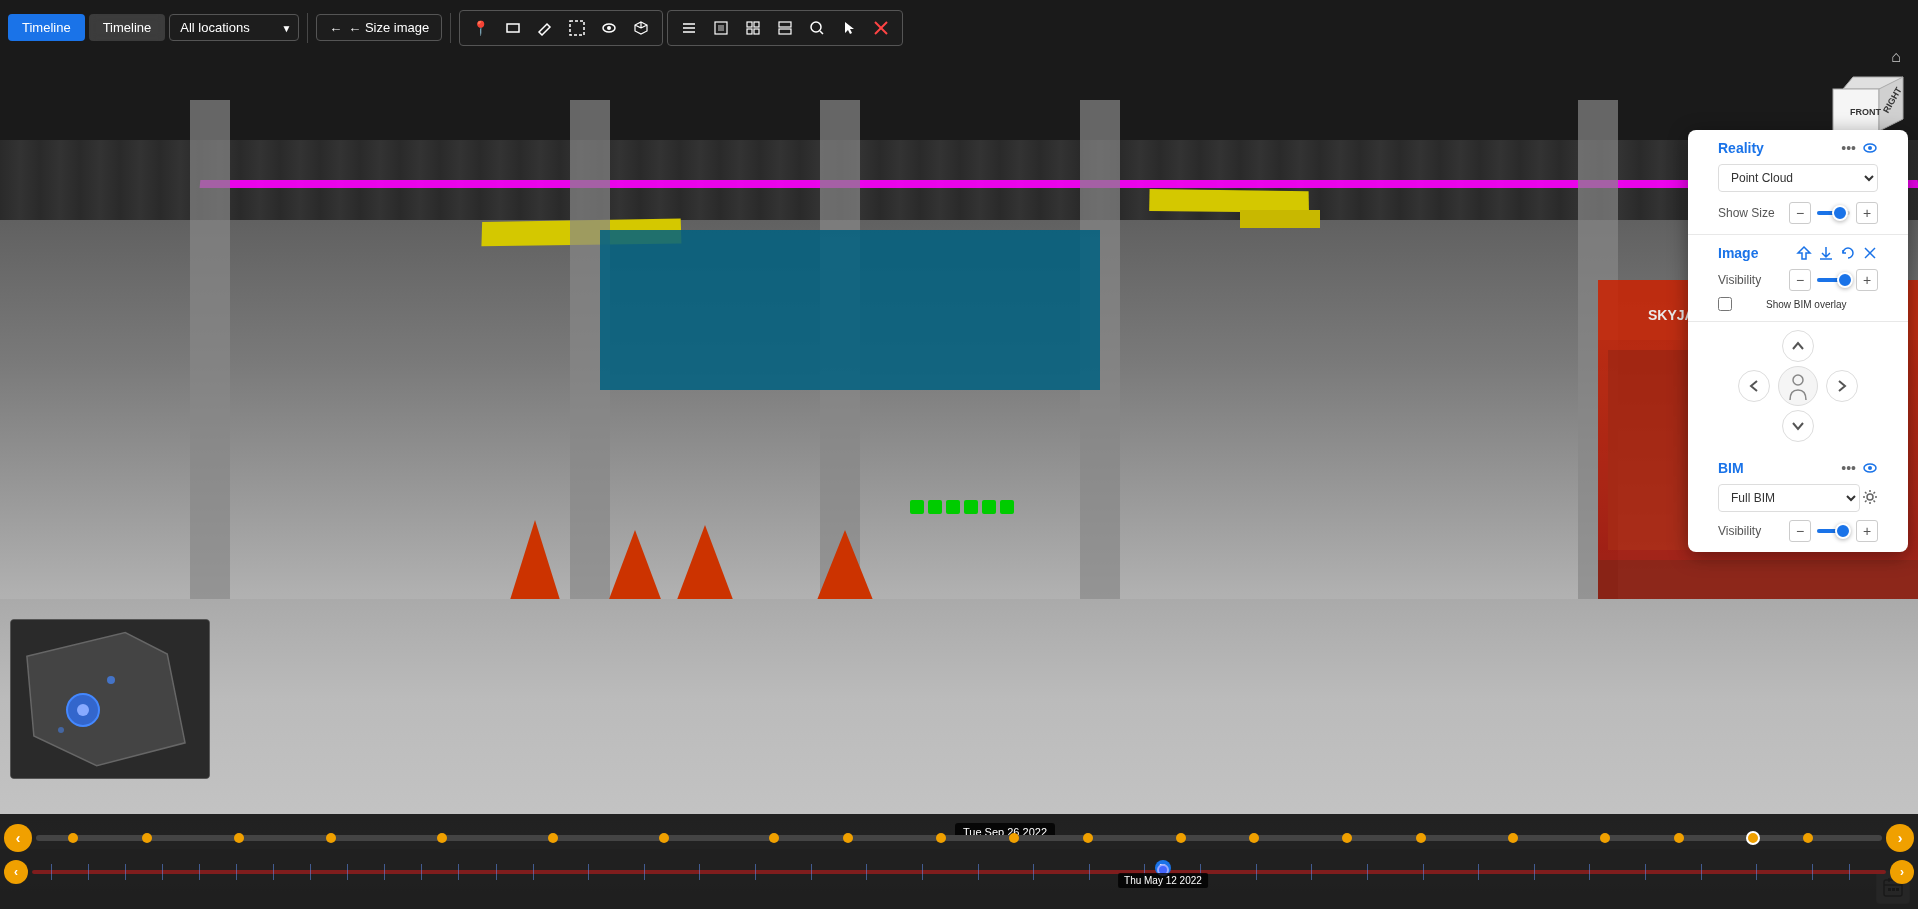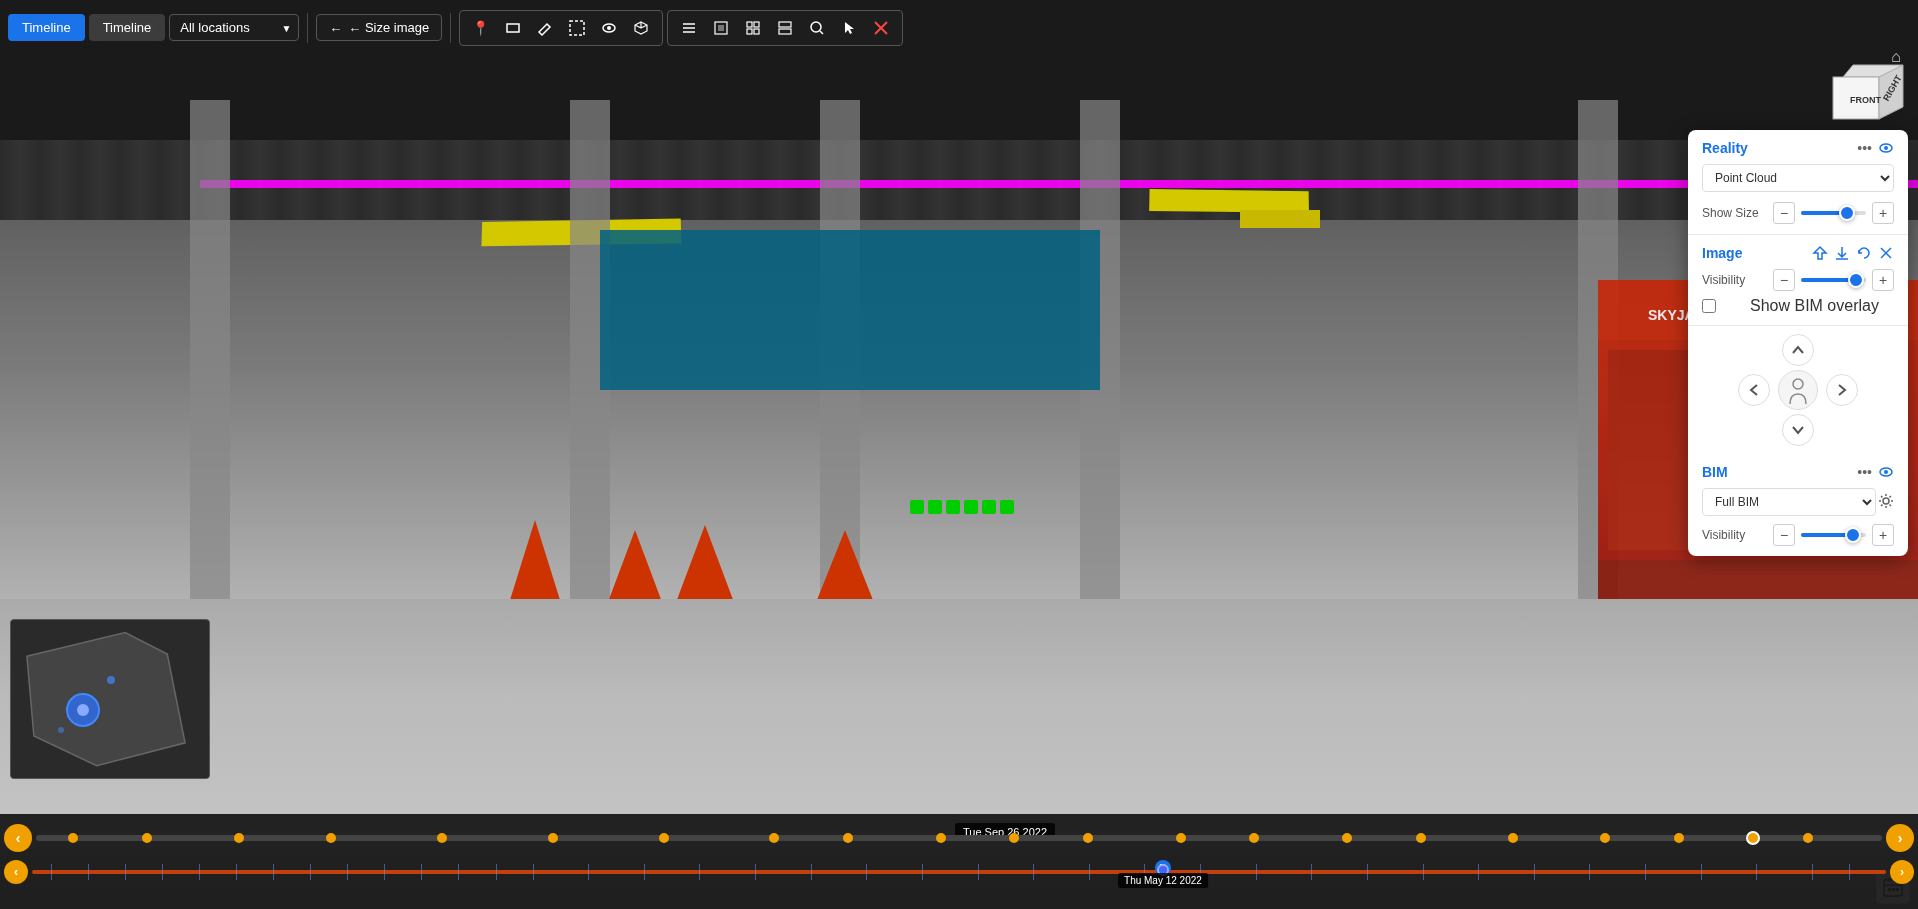--- a/index.html
+++ b/index.html
@@ -202,21 +202,21 @@
       width: 220px;
       background: white;
       border-radius: 8px;
       box-shadow: 0 4px 20px rgba(0,0,0,0.4);
       z-index: 100;
       padding: 0;
       overflow: hidden;
     }
 
     .panel-section {
-      padding: 10px 14px;
+      padding: 10px 30px;
       border-bottom: 1px solid #e8e8e8;
     }
     .panel-section:last-child { border-bottom: none; }
 
     .section-header {
       display: flex; align-items: center; justify-content: space-between;
       margin-bottom: 8px;
     }
     .section-title {
       font-size: 14px; font-weight: 600; color: #1a73e8;
@@ -265,21 +265,21 @@
       transform: translateX(-50%);
     }
 
     .checkbox-row {
       display: flex; align-items: center; gap: 6px; margin-top: 6px;
     }
     .checkbox-input {
       width: 14px; height: 14px; cursor: pointer;
     }
     .checkbox-label {
-      font-size: 16px; color: #333; margin-left: 28px;
+      font-size: 10px; color: #333; margin-left: 28px;
     }
 
     
     .nav-arrows {
       display: flex; flex-direction: column; align-items: center;
       padding: 8px 0; gap: 4px;
       position: relative;
     }
     .nav-row {
       display: flex; align-items: center; gap: 8px;
@@ -342,21 +342,21 @@
       position: absolute; bottom: 85px; left: 50%; transform: translateX(-50%);
       background: rgba(0,0,0,0.8); color: white; font-size: 11px;
       padding: 3px 8px; border-radius: 3px; white-space: nowrap;
     }
 
     
     .date-timeline-row {
       display: flex; align-items: center; height: 28px; padding: 0 4px; gap: 4px;
     }
     .date-track {
-      flex: 1; height: 4px; background: #c2410c; border-radius: 2px;
+      flex: 1; height: 4px; background: #7f1d1d; border-radius: 2px;
       position: relative; overflow: visible;
     }
     .date-tick {
       position: absolute; top: -6px; width: 1px; height: 16px;
       background: rgba(100,150,255,0.5);
     }
     .date-marker {
       position: absolute; top: 50%; transform: translate(-50%, -50%);
       width: 12px; height: 12px; border-radius: 50%;
       background: #4466ff; border: 2px solid #99aaff;
@@ -539,21 +539,21 @@
       <svg width="16" height="16">
           <line x1="2" y1="2" x2="14" y2="14" stroke="#ff4444" stroke-width="2"></line>
           <line x1="14" y1="2" x2="2" y2="14" stroke="#ff4444" stroke-width="2"></line>
         </svg>
     </button>
   </div>
 </div>
 
 <div id="view-cube">
   <button class="cube-home">⌂</button>
-  <div style="position:relative;top:12px;">
+  <div style="position:relative;top:24px;">
     <svg width="80" height="65">
 
       <polygon points="15,20 65,20 75,8 25,8" fill="#e0e0e0" stroke="#aaa" stroke-width="1"></polygon>
 
       <rect x="5" y="20" width="46" height="42" fill="#f5f5f5" stroke="#aaa" stroke-width="1"></rect>
 
       <polygon points="51,20 75,8 75,50 51,62" fill="#d0d0d0" stroke="#aaa" stroke-width="1"></polygon>
 
       <text x="22" y="46" font-size="9" font-weight="bold" fill="#333">FRONT</text>
       <text x="55" y="36" font-size="9" font-weight="bold" fill="#333" transform="rotate(-60,65,36)">RIGHT</text>

